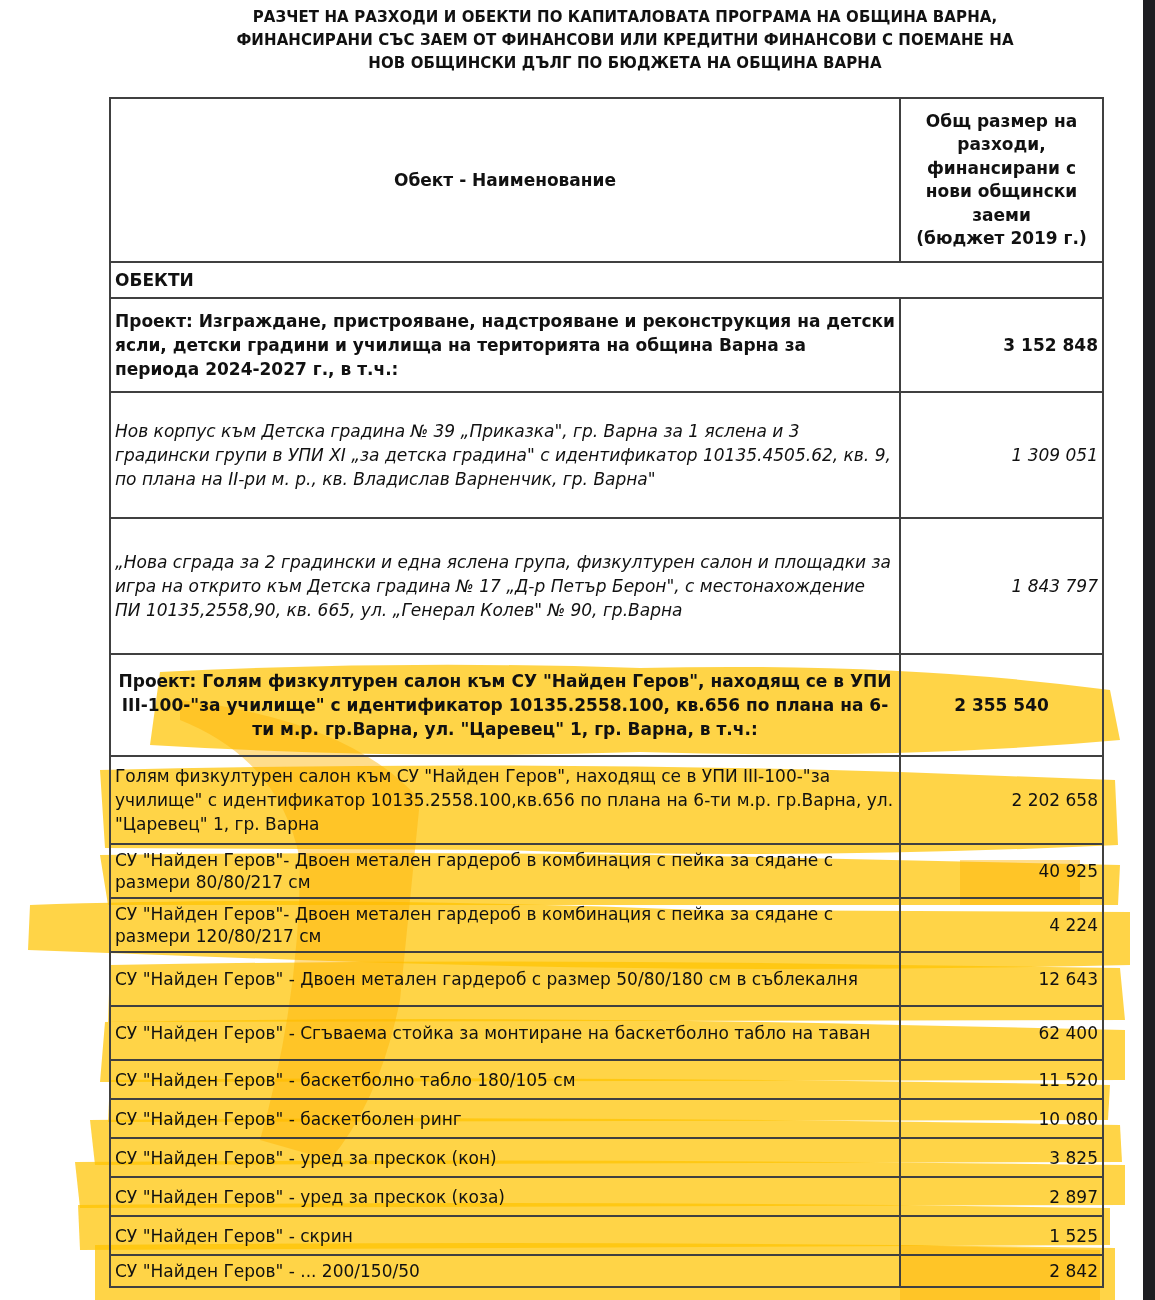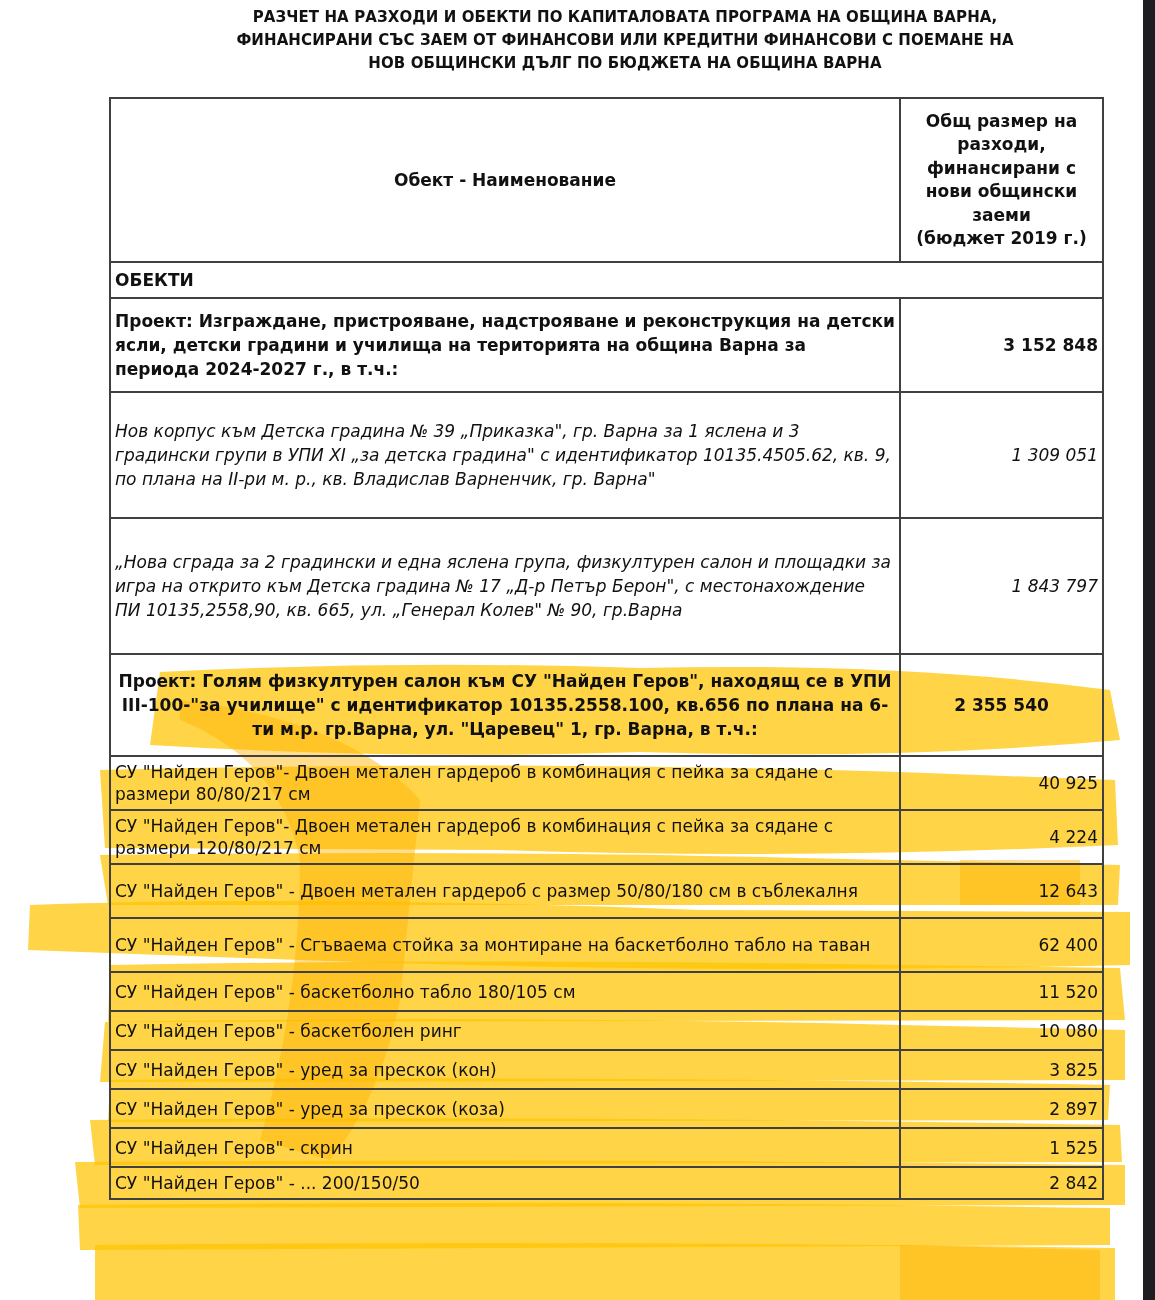--- a/index.html
+++ b/index.html
@@ -100,20 +100,24 @@
       <td class="amount italic">1 309 051</td>
     </tr>
     <tr class="item-it2">
       <td class="italic">„Нова сграда за 2 градински и една яслена група, физкултурен салон и площадки за игра на открито към Детска градина № 17 „Д-р Петър Берон", с местонахождение ПИ 10135,2558,90, кв. 665, ул. „Генерал Колев" № 90, гр.Варна</td>
       <td class="amount italic">1 843 797</td>
     </tr>
     <tr class="proj2">
       <td class="bold">Проект: Голям физкултурен салон към СУ "Найден Геров", находящ се в УПИ III-100-"за училище" с идентификатор 10135.2558.100, кв.656 по плана на 6-ти м.р. гр.Варна, ул. "Царевец" 1, гр. Варна, в т.ч.:</td>
       <td class="amount bold">2 355 540</td>
     </tr>
+    <tr class="item-big">
+      <td>Голям физкултурен салон към СУ "Найден Геров", находящ се в УПИ III-100-"за училище" с идентификатор 10135.2558.100,кв.656 по плана на 6-ти м.р. гр.Варна, ул. "Царевец" 1, гр. Варна</td>
+      <td class="amount">2 202 658</td>
+    </tr>
     <tr class="item-two">
       <td> СУ "Найден Геров"- Двоен метален гардероб в комбинация с пейка за сядане с размери 80/80/217 см</td>
       <td class="amount">40 925</td>
     </tr>
     <tr class="item-two">
       <td> СУ "Найден Геров"- Двоен метален гардероб в комбинация с пейка за сядане с размери 120/80/217 см</td>
       <td class="amount">4 224</td>
     </tr>
     <tr class="item-two">
       <td>СУ "Найден Геров" - Двоен метален гардероб с размер 50/80/180 см в съблекалня</td>

